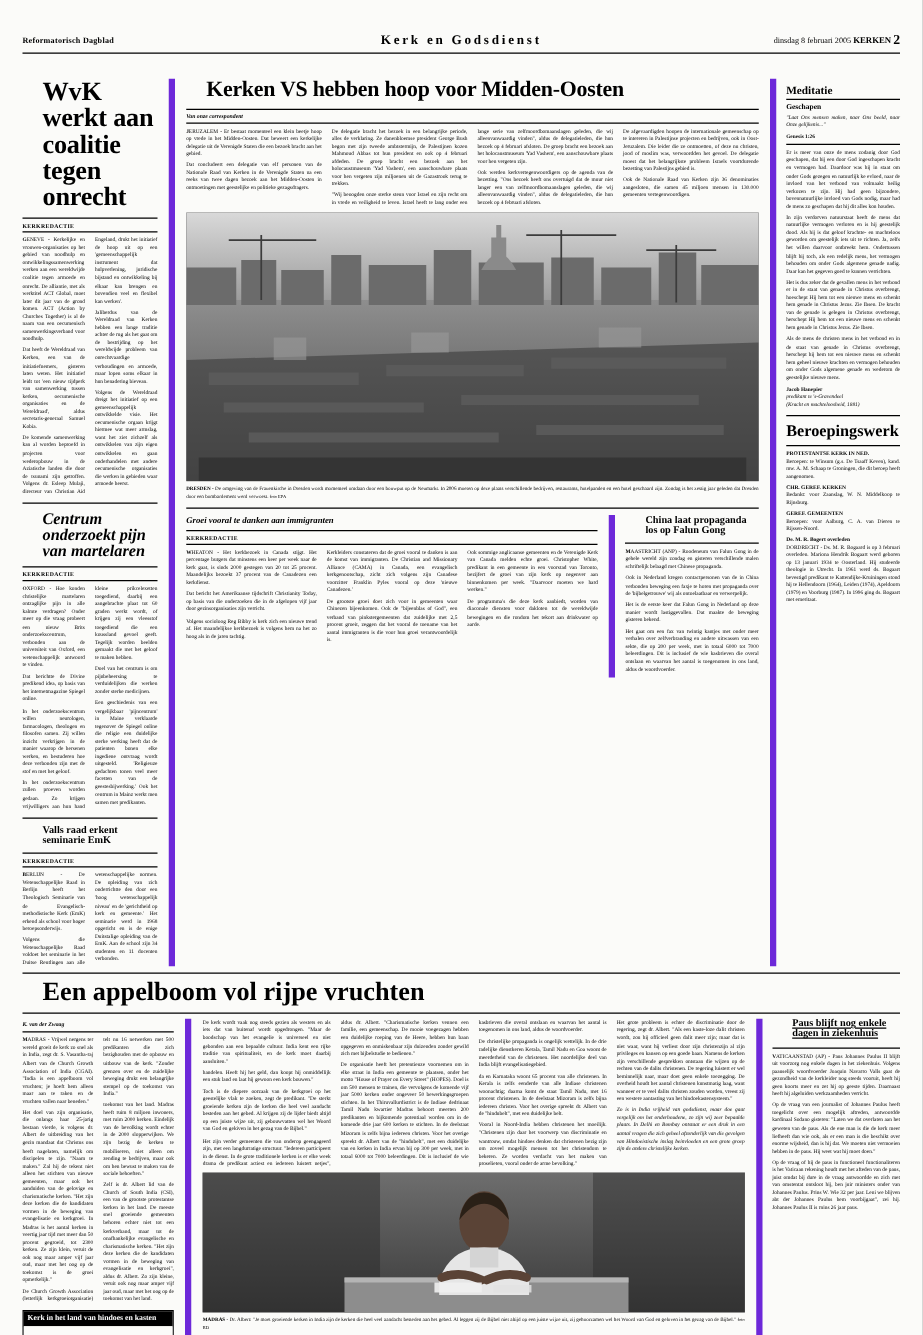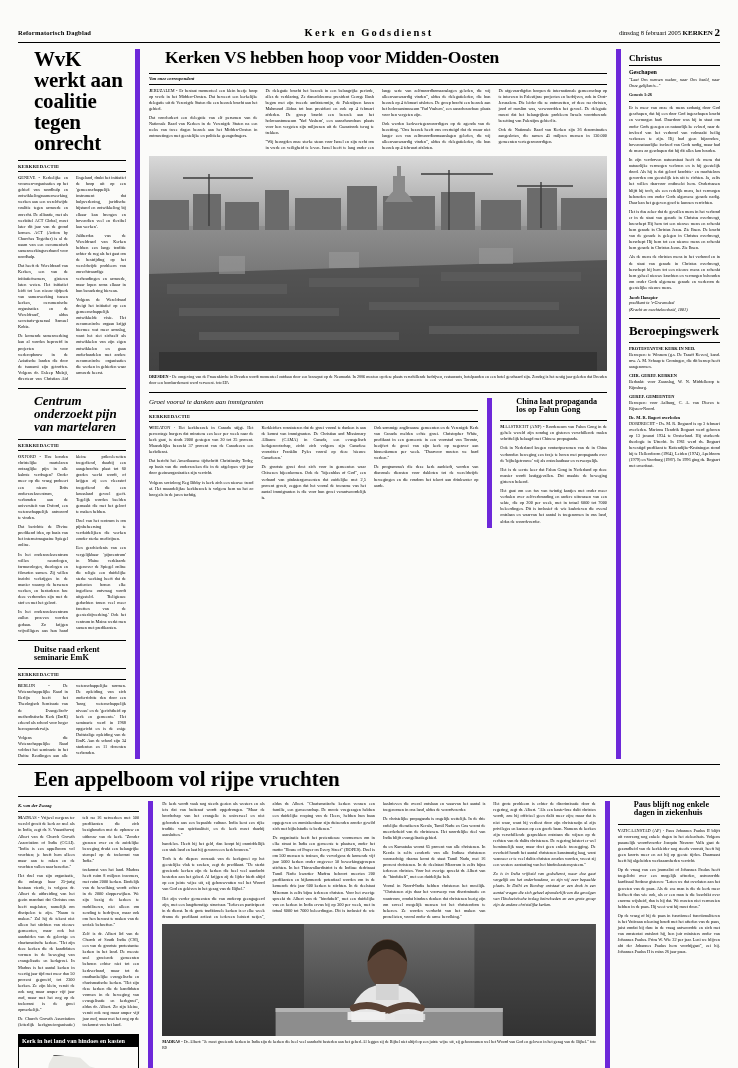--- a/index.html
+++ b/index.html
@@ -4,21 +4,21 @@
 <style>
   html,body{margin:0;padding:0;background:#b9b9b9;}
   body{font-family:"Liberation Serif", serif;}
   .page{
     width:738px;height:1068px;background:#fbfbf9;margin:0 auto;position:relative;
     box-sizing:border-box;padding:26px 18px 10px 18px;
   }
   
   .masthead{
     display:flex;align-items:center;justify-content:space-between;
-    border-bottom:1px solid #000;padding-bottom:4px;margin-bottom:6px;
+    border-bottom:1px solid #000;padding-bottom:4px;margin-bottom:20px;
   }
   .mh-left{font-size:6.5px;font-weight:bold;letter-spacing:.2px;width:200px;}
   .mh-center{font-size:10.5px;font-weight:bold;letter-spacing:2.2px;text-align:center;flex:1;}
   .mh-right{font-size:6.5px;text-align:right;width:200px;}
   .mh-right b{font-size:7px;}
   .mh-right .pg{font-size:11px;font-weight:bold;vertical-align:-1px;}
   
   .rule{border-top:1px solid #000;}
   h1.head{
     font-family:"Liberation Serif", serif;font-weight:bold;line-height:1.0;margin:0 0 6px 16px;
@@ -37,22 +37,22 @@
   .colB{width:458px;}
   .colC{width:108px;}
   .vline{border-left:5px solid #6d28d9;}
   h1.wvk{font-size:21px;letter-spacing:-.2px;}
   h1.kerken{font-size:17.5px;letter-spacing:-.2px;}
   h1.centrum{font-size:13px;font-style:italic;font-weight:bold;}
   h1.kerkbezoek{font-size:14px;}
   h1.appel{font-size:21px;}
   h1.duitse{font-size:8.2px;}
   h1.china{font-size:8.2px;}
-  h1.paus{font-size:8.2px;}
-  .sub{font-size:7px;font-style:italic;font-weight:normal;margin:0 0 4px 0;}
+  h1.paus{font-size:8.2px;text-decoration:underline;}
+  .sub{font-size:7px;font-style:italic;font-weight:bold;margin:0 0 4px 0;}
   .two-col{column-count:2;column-gap:8px;}
   .three-col{column-count:3;column-gap:8px;}
   .four-col{column-count:4;column-gap:8px;}
   .med-title{font-size:9px;font-weight:bold;margin:4px 0 2px 0;}
   .med-sub{font-size:6px;font-weight:bold;margin:3px 0 2px 0;}
   .med p{font-size:4.3px;line-height:1.42;text-align:justify;margin:0 0 3px 0;}
   .med .verse{font-style:italic;}
   .sig{font-size:4.3px;font-style:italic;text-align:left;margin-top:4px;}
   .beroep h3{font-size:13px;margin:4px 0 3px 0;font-weight:bold;}
   .beroep .b-title{font-size:4.4px;font-weight:bold;margin:3px 0 1px 0;}
@@ -114,21 +114,21 @@
       <div class="two-col col">
         <p class="first">OXFORD - Hoe konden christelijke martelaren ontzaglijke pijn in alle kalmte verdragen? Onder meer op die vraag probeert een nieuw Brits onderzoekscentrum, verbonden aan de universiteit van Oxford, een wetenschappelijk antwoord te vinden.</p>
         <p>Dat berichtte de Divine predikend idea, op basis van het internetmagazine Spiegel online.</p>
         <p>In het onderzoekscentrum willen neurologen, farmacologen, theologen en filosofen samen. Zij willen inzicht verkrijgen in de manier waarop de hersenen werken, en bestuderen hoe deze verbonden zijn met de stof en met het geloof.</p>
         <p>In het onderzoekscentrum zullen proeven worden gedaan. Zo krijgen vrijwilligers aan hun hand kleine prikcelexetten toegediend, daarbij een aangebrachte plaat tot 60 graden werkt wordt, of krijgen zij een vleesstof toegediend die een koussland gevoel geeft. Tegelijk worden beelden gemaakt die met het geloof te maken hebben.</p>
         <p>Doel van het centrum is om pijnbeheersing te verduidelijken die werken zonder sterke medicijnen.</p>
         <p>Een geschiedenis van een vergelijkbaar 'pijncentrum' in Maine verklaarde tegenover de Spiegel online die religie een duidelijke sterke werking heeft dat de patienten bonen elke ingediene ontvraag wordt uitgesteld. 'Religieuze gedachten tonen veel meer facetten van de geestesbijwerking.' Ook het centrum in Mainz werkt men samen met predikanten.</p>
       </div>
 
       <div class="rule" style="margin:6px 0 5px 0;"></div>
-      <h1 class="head duitse">Duitse raad erkent seminarie EmK</h1>
+      <h1 class="head duitse">Valls raad erkent seminarie EmK</h1>
       <div class="rule" style="margin-top:3px;"></div>
       <div class="kop">Kerkredactie</div>
       <div class="rule" style="margin-bottom:3px;"></div>
       <div class="two-col col">
         <p class="first">BERLIJN - De Wetenschappelijke Raad in Berlijn heeft het Theologisch Seminarie van de Evangelisch-methodistische Kerk (EmK) erkend als school voor hoger beroepsonderwijs.</p>
         <p>Volgens die Wetenschappelijke Raad voldoet het seminarie in het Duitse Reutlingen aan alle wetenschappelijke normen. De opleiding van zich onderrichtte den door een 'hoog wetenschappelijk niveau' en de 'gerichtheid op kerk en gemeente.' Het seminarie werd in 1968 opgericht en is de enige Duitstalige opleiding van de EmK. Aan de school zijn 34 studenten en 11 docenten verbonden.</p>
       </div>
     </div>
 
     <div class="colB vline" style="padding-left:9px;">
@@ -241,21 +241,21 @@
             <p>Ook in Nederland kregen contactpersonen van de in China verbonden beweging een faxje te horen met propaganda over de 'bijbelgetrouwe' wij als ontoelaatbaar en verwerpelijk.</p>
             <p>Het is de eerste keer dat Falun Gong in Nederland op deze manier wordt lastiggevallen. Dat maakte de beweging gisteren bekend.</p>
             <p>Het gaat om een fax van twintig kantjes met onder meer verhalen over zelfverbranding en andere uitwassen van een sekte, die op 200 per week, met in totaal 6000 tot 7000 beleerdingen. Dit is inclusief de wie kasbrieven die overal ontslaan en waarvan het aantal is toegenomen in ons land, aldus de woordvoerder.</p>
           </div>
         </div>
       </div>
     </div>
 
     <div class="colC vline" style="padding-left:8px;">
       <div class="med">
-        <div class="med-title">Christus</div>
+        <div class="med-title">Meditatie</div>
         <div class="rule"></div>
         <div class="med-sub">Geschapen</div>
         <p class="verse">"Laat Ons mensen maken, naar Ons beeld, naar Onze gelijkenis..."</p>
         <p style="font-weight:bold;">Genesis 1:26</p>
         <div class="rule" style="margin:3px 0;"></div>
         <p>Er is meer van onze de mens zodanig door God geschapen, dat hij een door God ingeschapen kracht en vermogen had. Daardoor was hij in staat om onder Gods gezegen en natuurlijk ke evloed, naar de invloed van het verbond van volmaakt heilig verkozen te zijn. Hij had geen bijzondere, bovennatuurlijke invloed van Gods nodig, maar had de mens zo geschapen dat hij dit alles kon houden.</p>
         <p>In zijn verdorven natuurstaat heeft de mens dat natuurlijke vermogen verloren en is hij geestelijk dood. Als hij is dat geloof krachtte- en machteloos geworden om geestelijk iets uit te richten. Ja, zelfs het willen daarvoor ontbreekt hem. Ondertussen blijft hij toch, als een redelijk mens, het vermogen behouden om onder Gods algemene genade nadig. Daar kan het gegeven goed te kunnen verrichten.</p>
         <p>Het is dus zeker dat de gevallen mens in het verbond er in de staat van genade in Christus overbrengt, hoeschept Hij hem tot een nieuwe mens en schenkt hem genade in Christus Jezus. Zie Ibsen. De kracht van de genade is gelegen in Christus overbrengt, herschept Hij hem tot een nieuwe mens en schenkt hem genade in Christus Jezus. Zie Ibsen.</p>
         <p>Als de mens de christen mens in het verbond en in de staat van genade in Christus overbrengt, herschept hij hem tot een nieuwe mens en schenkt hem geheel nieuwe krachten en vermogen behouden om onder Gods algemene genade en wederom de geestelijke nieuwe mens.</p>
         <div class="sig">

